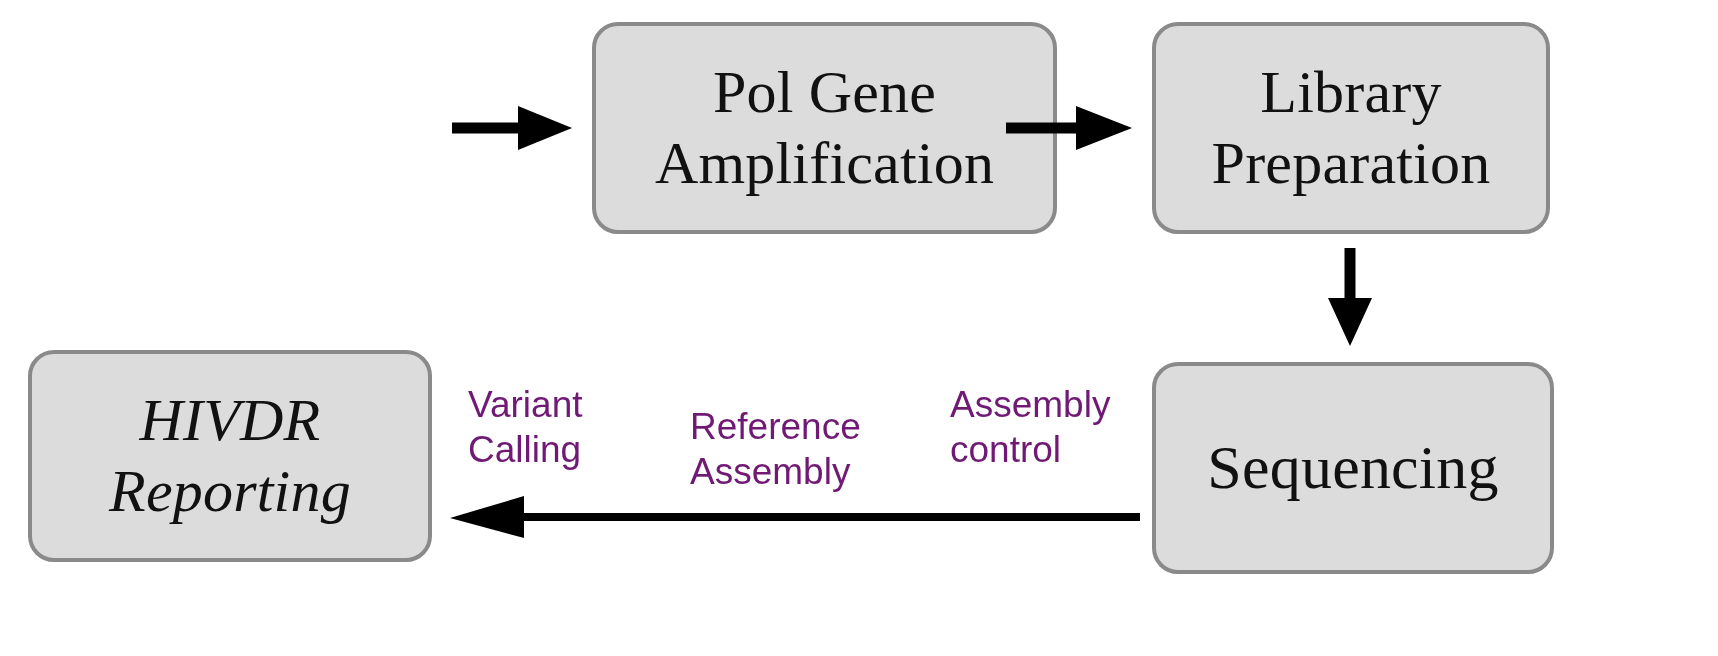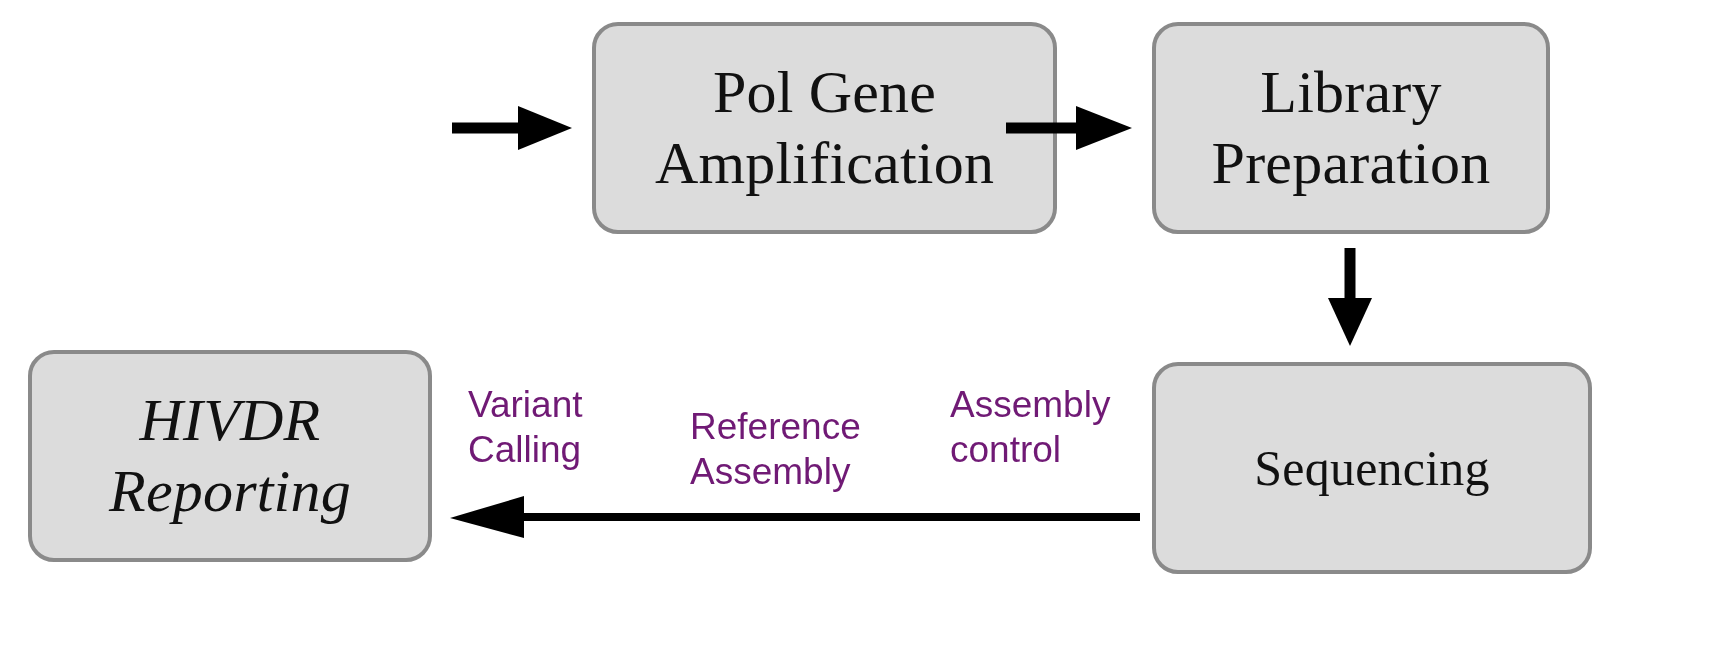--- a/index.html
+++ b/index.html
@@ -35,21 +35,21 @@
   }
   .node .label {
     display: block;
     padding: 0 10px;
     white-space: pre-line;
   }
 
   #node-panel      { left: 28px;   top: 22px;  width: 404px; height: 212px; }
   #node-pol        { left: 592px;  top: 22px;  width: 465px; height: 212px; }
   #node-library    { left: 1152px; top: 22px;  width: 398px; height: 212px; }
-  #node-sequencing { left: 1152px; top: 362px; width: 440px; height: 212px; font-size: 50px; }
+  #node-sequencing { left: 1152px; top: 362px; width: 402px; height: 212px; font-size: 62px; }
   #node-hivdr      { left: 28px;   top: 350px; width: 404px; height: 212px; font-style: italic; }
 
   
   .arrow {
     position: absolute;
   }
   .arrow svg { display: block; }
 
   #arrow-panel-to-pol   { left: 452px;  top: 98px;  width: 124px; height: 60px; }
   #arrow-pol-to-library { left: 1006px; top: 98px;  width: 130px; height: 60px; }

